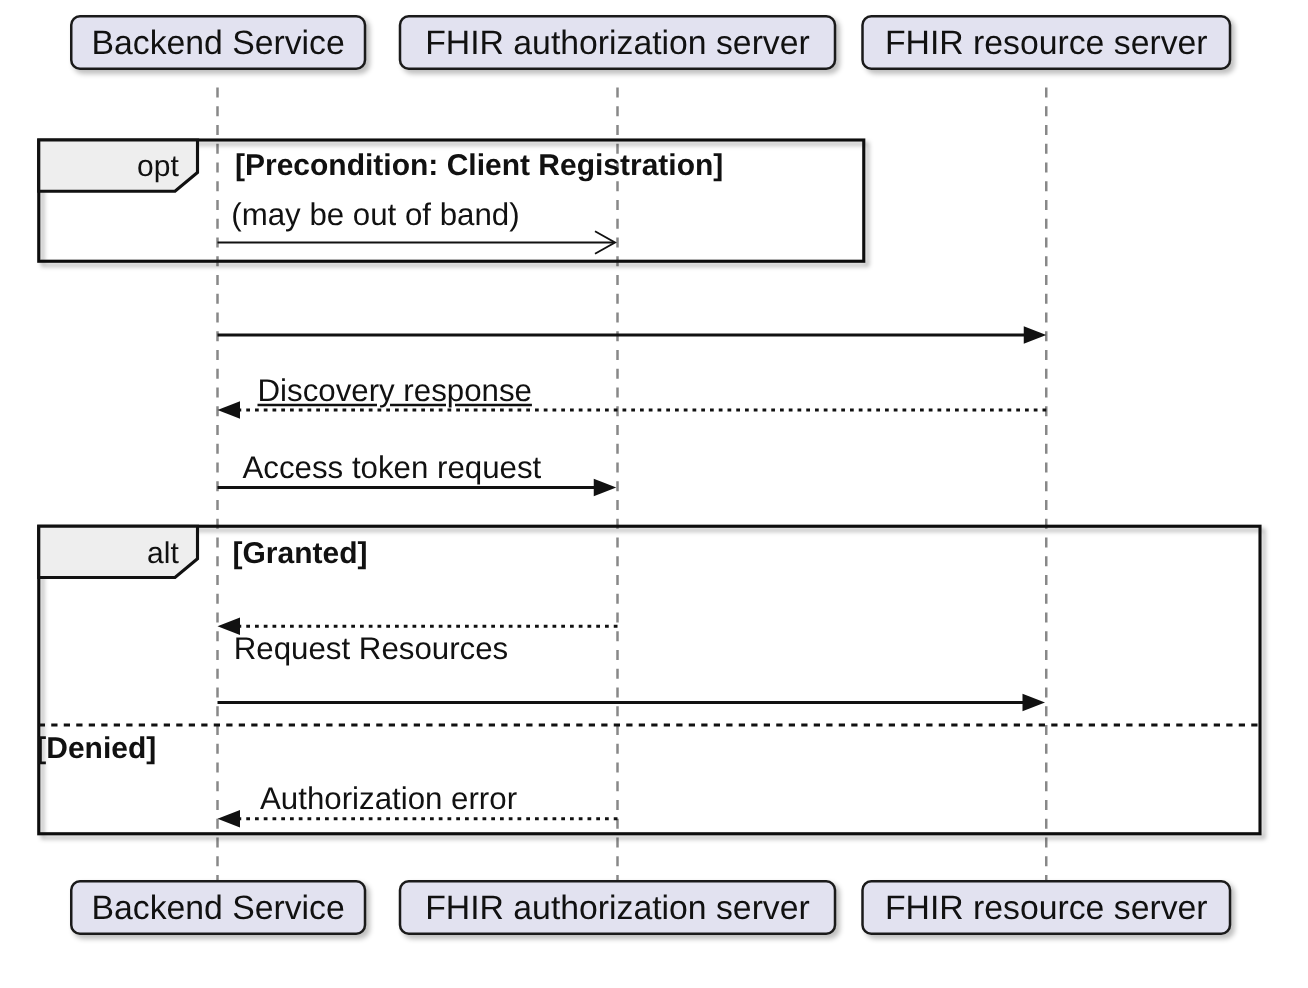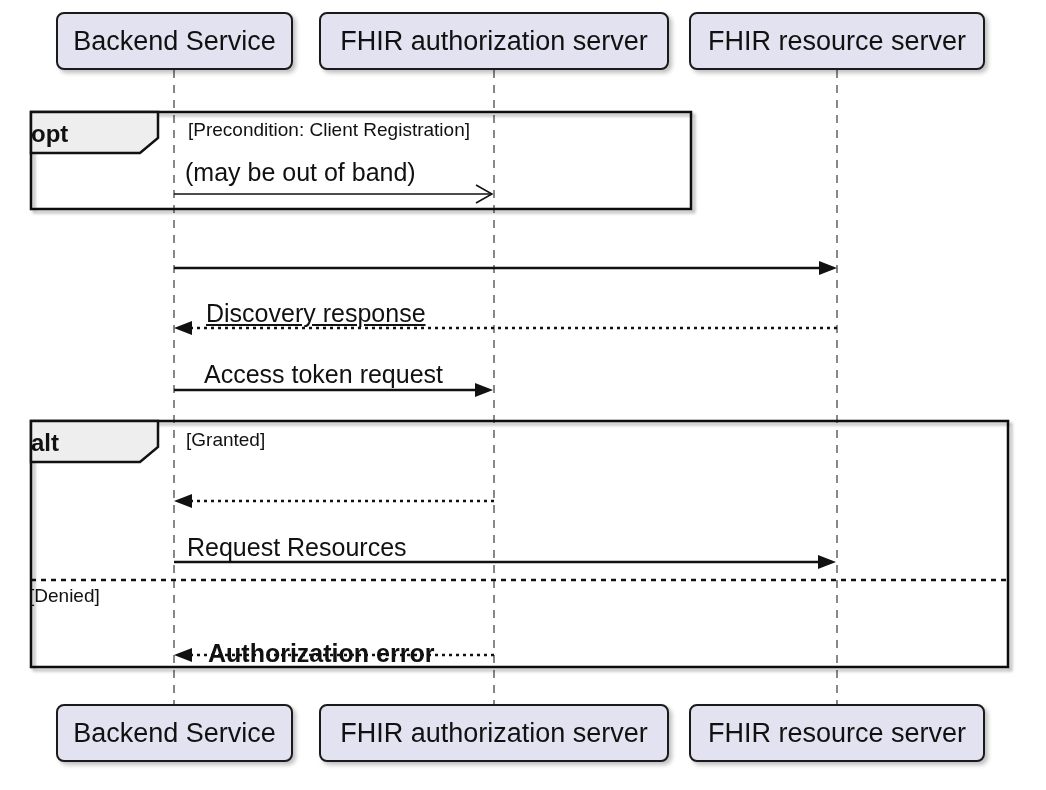--- a/index.html
+++ b/index.html
@@ -21,26 +21,26 @@
   .divider   { stroke: var(--line-color); stroke-width: 2.5; stroke-dasharray: 5 5; }
   .solid     { stroke: var(--line-color); stroke-width: 2.5; }
   .thin      { stroke: var(--line-color); stroke-width: 1.5; }
   .dotted    { stroke: var(--line-color); stroke-width: 2.5; stroke-dasharray: 3 4; }
   .head      { fill: var(--line-color); }
   .open-head { fill: none; stroke: var(--line-color); stroke-width: 1.5; }
 
   
   .label { position: absolute; white-space: nowrap; line-height: 1.1; }
   .msg   { font-size: 25px; }
-  .guard { font-size: 19px; font-weight: normal; }
-  .op    { font-size: 24px; font-weight: bold; text-align: left; width: 112px; }
+  .guard { font-size: 24px; font-weight: bold; }
+  .op    { font-size: 24px; font-weight: normal; text-align: right; width: 112px; }
 
   .participant {
     position: absolute;
-    height: 58px;
+    height: 44px;
     box-sizing: border-box;
     background: var(--participant-fill);
     border: 2px solid var(--participant-border);
     border-radius: 8px;
     box-shadow: 3px 3px 4px rgba(0,0,0,0.25);
     display: flex;
     align-items: center;
     justify-content: center;
     font-size: 27px;
   }
@@ -120,17 +120,17 @@
 
   <div class="label op" style="left:31px; top:121px;">opt</div>
   <div class="label guard" style="left:188px; top:120px;">[Precondition: Client Registration]</div>
 
   <div class="label op" style="left:31px; top:430px;">alt</div>
   <div class="label guard" style="left:186px; top:430px;">[Granted]</div>
   <div class="label guard" style="left:29px; top:586px;">[Denied]</div>
 
   <div class="label msg" style="left:185px; top:159px;">(may be out of band)</div>
   <div class="label msg" style="left:206px; top:300px;text-decoration:underline;">Discovery response</div>
-  <div class="label msg" style="left:204px; top:361px;">Access token request</div>
-  <div class="label msg" style="left:187px; top:534px;">Request Resources</div>
-  <div class="label msg" style="left:208px; top:640px;font-weight:bold;">Authorization error</div>
+  <div class="label msg" style="left:194px; top:361px;">Access token request</div>
+  <div class="label msg" style="left:187px; top:506px;">Request Resources</div>
+  <div class="label msg" style="left:208px; top:626px;">Authorization error</div>
 
 </div>
 
 </body></html>

